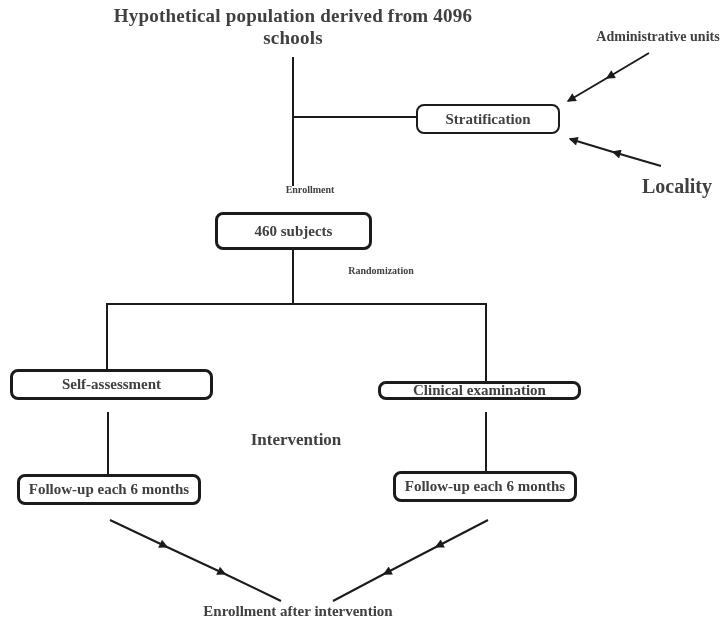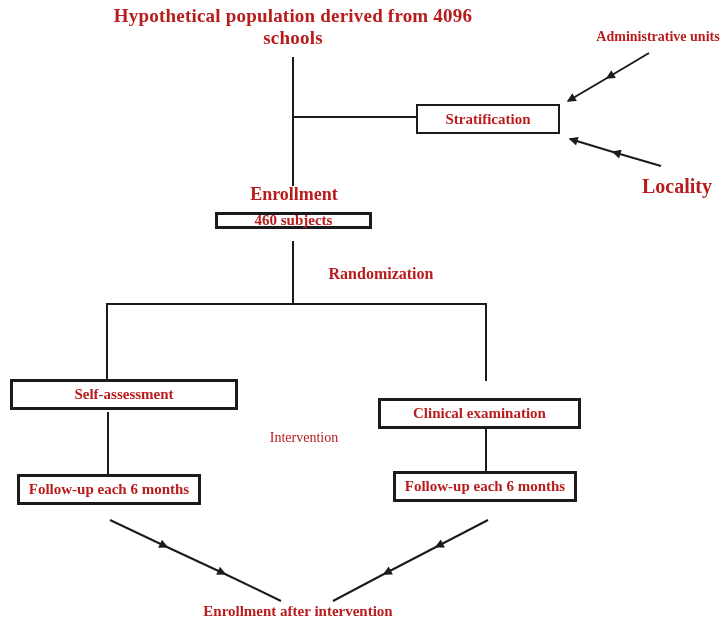--- a/index.html
+++ b/index.html
@@ -1,49 +1,50 @@
 <!DOCTYPE html>
 <html><head>
 <meta charset="utf-8">
 <style>
   html,body{margin:0;padding:0;background:#ffffff;}
   #canvas{
     position:relative;
     width:728px;height:636px;
     background:#ffffff;
     font-family:"Liberation Serif","DejaVu Serif",serif;
-    color:#b91c1c;
+    color:#404040;
     overflow:hidden;
   }
   #wires{position:absolute;left:0;top:0;width:728px;height:636px;}
   .lbl{position:absolute;text-align:center;}
   .lbl.bold{font-weight:bold;}
   .title{
     left:113px;top:5px;width:360px;
     font-size:19px;font-weight:bold;line-height:1.15;
     letter-spacing:.2px;
   }
   .admin-units{left:588px;top:29px;width:140px;font-size:14px;}
   .locality{left:642px;top:175px;width:62px;font-size:20px;}
-  .enrollment{left:248px;top:184px;width:92px;font-size:18px;}
+  .enrollment{left:264px;top:184px;width:92px;font-size:10px;}
   .baseline{left:52px;top:215px;width:140px;font-size:14px;font-style:italic;}
-  .randomization{left:320px;top:265px;width:122px;font-size:16px;}
-  .intervention{left:250px;top:430px;width:108px;font-size:14px;font-weight:normal;}
+  .randomization{left:320px;top:265px;width:122px;font-size:10px;}
+  .intervention{left:242px;top:430px;width:108px;font-size:17px;font-weight:bold;}
   .evaluation{left:198px;top:603px;width:200px;font-size:15px;}
   .node{
     position:absolute;
     display:flex;align-items:center;justify-content:center;
     background:#ffffff;
     font-weight:bold;font-size:15px;
     box-sizing:border-box;
+    border-radius:8px;
   }
   .stratification-box{left:416px;top:104px;width:144px;height:30px;border:2px solid #1b1b1b;}
-  .subjects-box{left:215px;top:212px;width:157px;height:17px;border:3px solid #1b1b1b;}
-  .self-box{left:10px;top:379px;width:228px;height:31px;border:3px solid #1b1b1b;}
-  .clinical-box{left:378px;top:398px;width:203px;height:31px;border:3px solid #1b1b1b;}
+  .subjects-box{left:215px;top:212px;width:157px;height:38px;border:3px solid #1b1b1b;}
+  .self-box{left:10px;top:369px;width:203px;height:31px;border:3px solid #1b1b1b;}
+  .clinical-box{left:378px;top:381px;width:203px;height:19px;border:3px solid #1b1b1b;}
   .fu-left-box{left:17px;top:474px;width:184px;height:31px;border:3px solid #1b1b1b;}
   .fu-right-box{left:393px;top:471px;width:184px;height:31px;border:3px solid #1b1b1b;}
   .wire{stroke:#1b1b1b;stroke-width:2;fill:none;}
 </style>
 </head>
 <body>
 
 <div id="canvas">
 
   <svg id="wires" viewBox="0 0 728 636" xmlns="http://www.w3.org/2000/svg">

